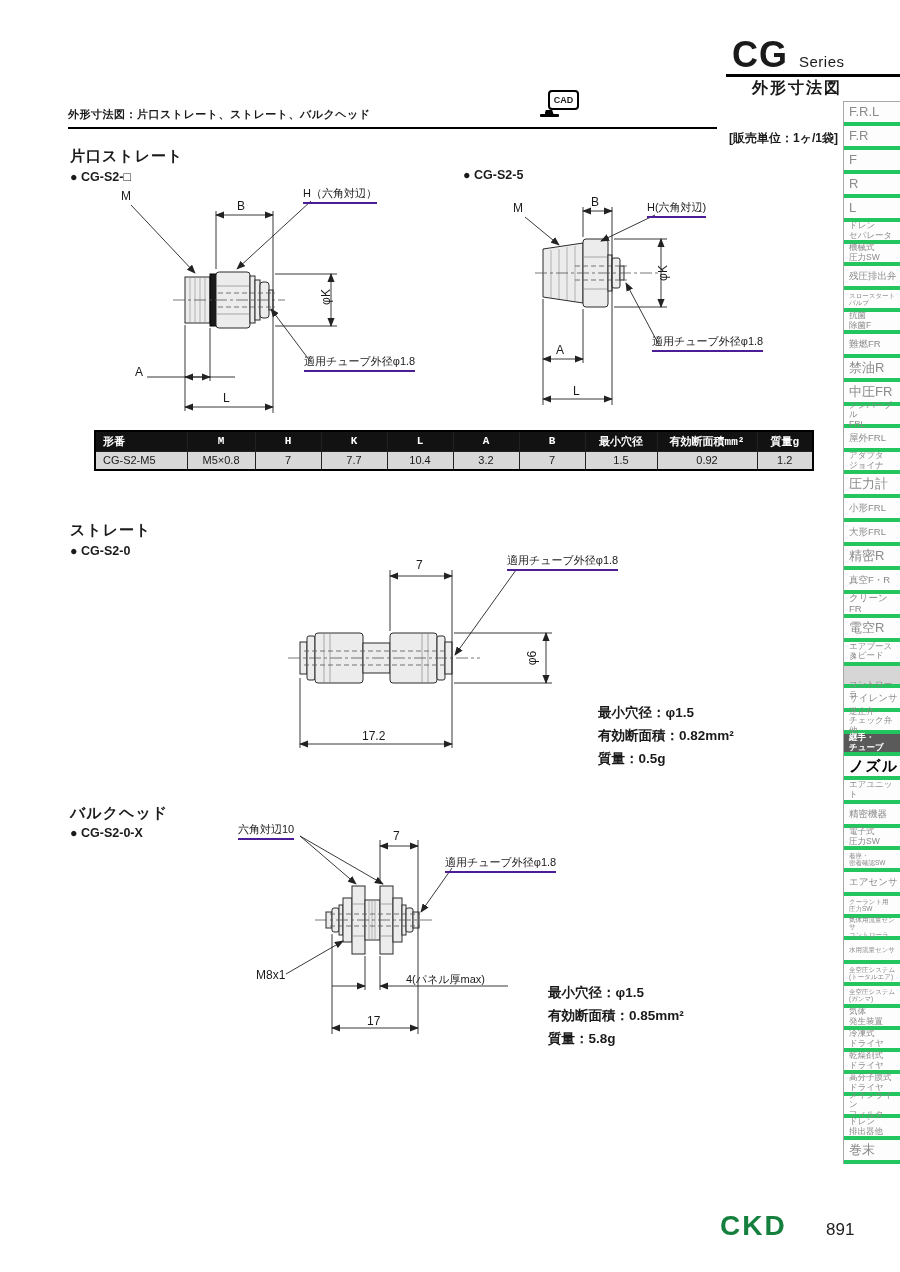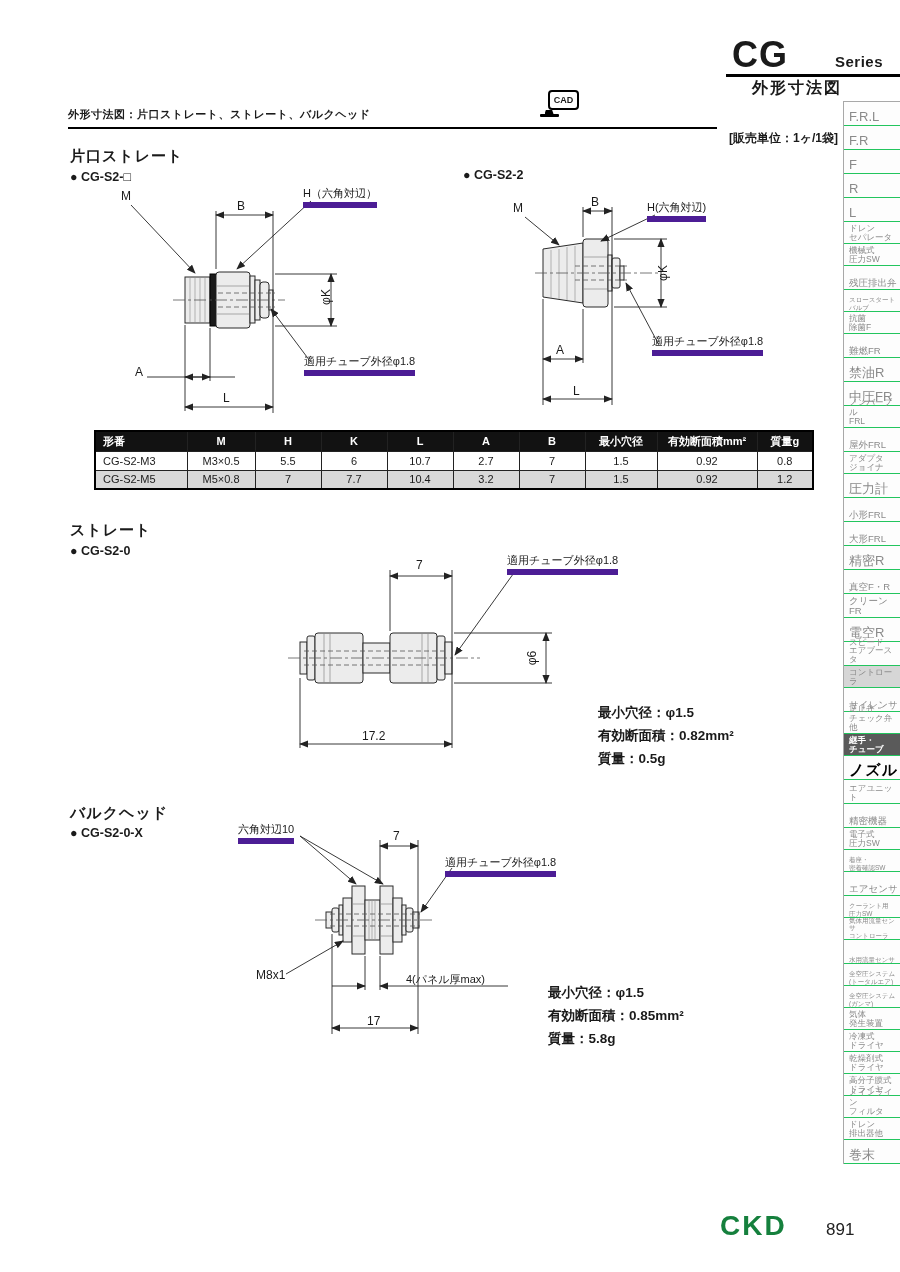--- a/index.html
+++ b/index.html
@@ -2,21 +2,21 @@
 <html><head>
 <meta charset="utf-8">
 <style>
   * { margin:0; padding:0; box-sizing:border-box; }
   body { width:900px; height:1272px; background:#fff; position:relative; overflow:hidden;
          font-family:"Liberation Sans","DejaVu Sans",sans-serif; color:#1a1a1a; }
   .abs { position:absolute; }
 
   
   .mast-cg { left:732px; top:34px; font-weight:bold; font-size:36px; letter-spacing:1px; }
-  .mast-series { font-size:15px; font-weight:bold; letter-spacing:.5px;margin-left:36px; }
+  .mast-series { font-size:15px; font-weight:normal; letter-spacing:.5px; }
   .mast-line { left:726px; top:74px; width:174px; height:2.5px; background:#000; }
   .mast-sub { left:752px; top:78px; font-size:16px; font-weight:bold; letter-spacing:2px; }
 
   
   .page-title { left:68px; top:107px; font-size:11px; font-weight:bold; letter-spacing:.5px; }
   .title-rule { left:68px; top:127px; width:649px; height:2px; background:#000; }
   .sales-unit { left:716px; top:130px; width:122px; font-size:12px; font-weight:bold; text-align:right; }
 
   
   .cad { left:532px; top:90px; width:34px; cursor:pointer; }
@@ -35,39 +35,39 @@
   .drawing svg { position:absolute; left:0; top:0; }
   .body { fill:#ececec; stroke:#2b2b2b; stroke-width:1; }
   .seal { fill:#1a1a1a; stroke:#000; }
   .thin { stroke:#8a8a8a; stroke-width:.7; }
   .thread { stroke:#9a9a9a; stroke-width:.7; }
   .cline { stroke:#555; stroke-width:.8; stroke-dasharray:12 3 3 3; }
   .bore { stroke:#555; stroke-width:.8; stroke-dasharray:5 3; }
   .dim { stroke:#222; stroke-width:.9; fill:none; }
   .dim-label { position:absolute; font-size:12px; }
   .anno { position:absolute; font-size:11px; white-space:nowrap; }
-  .anno.underlined { border-bottom:6px solid #4c1d95; padding-bottom:1px; }
+  .anno.underlined { border-bottom:2px solid #4c1d95; padding-bottom:1px; }
   .rot { transform:rotate(-90deg); }
 
   
   .dim-table { position:absolute; left:94px; top:430px; border-collapse:collapse; table-layout:fixed; }
   .dim-table th, .dim-table td { border:1px solid #222; font-size:11px; text-align:center;
                                  height:19px; padding:0 2px; overflow:hidden; }
-  .dim-table th { background:#121212; color:#fff; font-weight:bold; height:20px; }
+  .dim-table th { background:#121212; color:#fff; font-weight:bold; height:20px;font-family:Liberation Mono, monospace; }
   .dim-table th:first-child, .dim-table td:first-child { text-align:left; padding-left:7px; }
   .dim-table tr.shaded td { background:#d8d8d8; }
   .dim-table { border:2px solid #000; }
 
   .stats { line-height:23px; font-size:13.5px; font-weight:bold; }
 
   
   .sidebar { position:absolute; left:843px; top:101px; width:57px;
              border-left:1px solid #a8a8a8; border-top:1px solid #a8a8a8; }
-  .sb-item { border-bottom:1px solid #22c55e; color:#8a8a8a; display:flex; flex-direction:column;
-             justify-content:flex-end; padding-left:5px; height:22px; line-height:1.12;
+  .sb-item { border-bottom:4px solid #22c55e; color:#8a8a8a; display:flex; flex-direction:column;
+             justify-content:center; padding-left:5px; height:22px; line-height:1.12;
              cursor:pointer; background:#fdfdfd; }
   .sb-item.single { height:24px; }
   .size-lg { font-size:13px; }
   .size-md { font-size:9.5px; }
   .size-sm { font-size:8.5px; }
   .size-xs { font-size:6.5px; }
   .bg-gray { background:#d6d6d6;gap:20px; }
   .bg-dark { background:#5a5a5a; color:#fff; font-weight:bold; }
   .bg-active { color:#000; font-weight:bold; font-size:15px; letter-spacing:1px; }
 
@@ -88,21 +88,21 @@
 <div class="abs title-rule"></div>
 <div class="abs cad">
   <div class="cad-screen">CAD</div>
   <div class="cad-neck"></div>
   <div class="cad-base"></div>
 </div>
 <div class="abs sales-unit">[販売単位：1ヶ/1袋]</div>
 
 <div class="abs sec-head" style="left:70px;top:147px">片口ストレート</div>
 <div class="abs model-label" style="left:70px;top:170px">● CG-S2-□</div>
-<div class="abs model-label" style="left:463px;top:168px">● CG-S2-2</div>
+<div class="abs model-label" style="left:463px;top:168px">● CG-S2-5</div>
 
 <div class="drawing" style="left:85px;top:185px;width:360px;height:245px">
   <svg width="360" height="245" viewBox="0 0 360 245">
     <defs>
       <marker id="a1" viewBox="0 0 10 8" markerWidth="10" markerHeight="8" refX="9" refY="4" orient="auto-start-reverse">
         <path d="M0 0 L10 4 L0 8 Z" fill="#222"></path>
       </marker>
     </defs>
     <rect x="100" y="92" width="25" height="46" class="body"></rect>
     <line x1="105" y1="93" x2="105" y2="137" class="thread"></line>
@@ -209,32 +209,20 @@
         <th>K</th>
         <th>L</th>
         <th>A</th>
         <th>B</th>
         <th>最小穴径</th>
         <th>有効断面積mm²</th>
         <th>質量g</th>
       </tr>
     </thead>
   <tbody>
-      <tr>
-        <td>CG-S2-M3</td>
-        <td>M3×0.5</td>
-        <td>5.5</td>
-        <td>6</td>
-        <td>10.7</td>
-        <td>2.7</td>
-        <td>7</td>
-        <td>1.5</td>
-        <td>0.92</td>
-        <td>0.8</td>
-      </tr>
       <tr class="shaded">
         <td>CG-S2-M5</td>
         <td>M5×0.8</td>
         <td>7</td>
         <td>7.7</td>
         <td>10.4</td>
         <td>3.2</td>
         <td>7</td>
         <td>1.5</td>
         <td>0.92</td>

